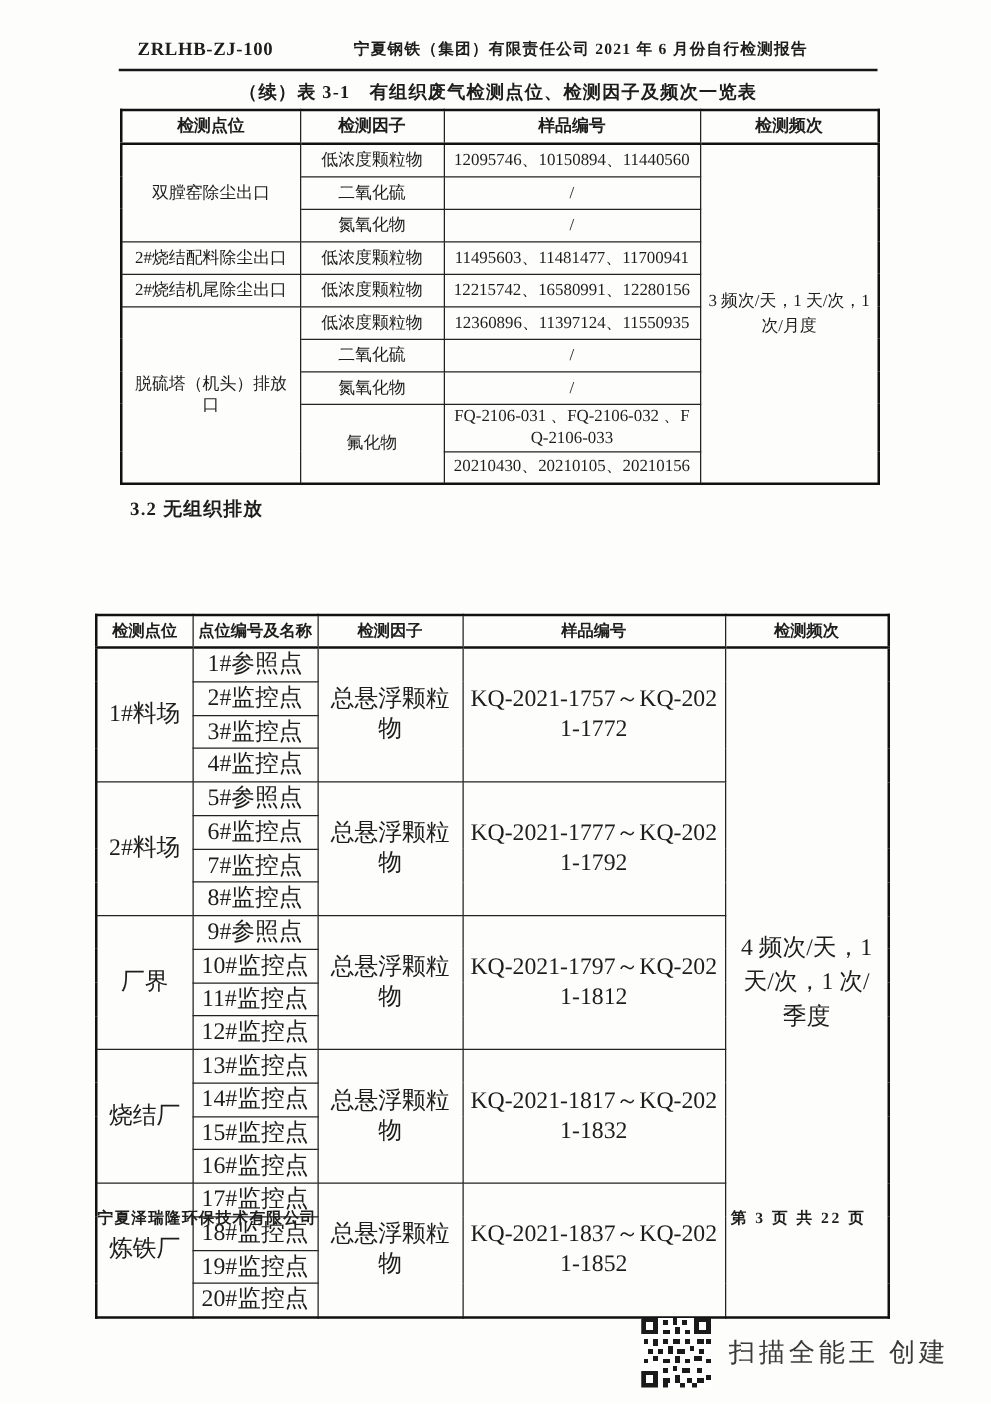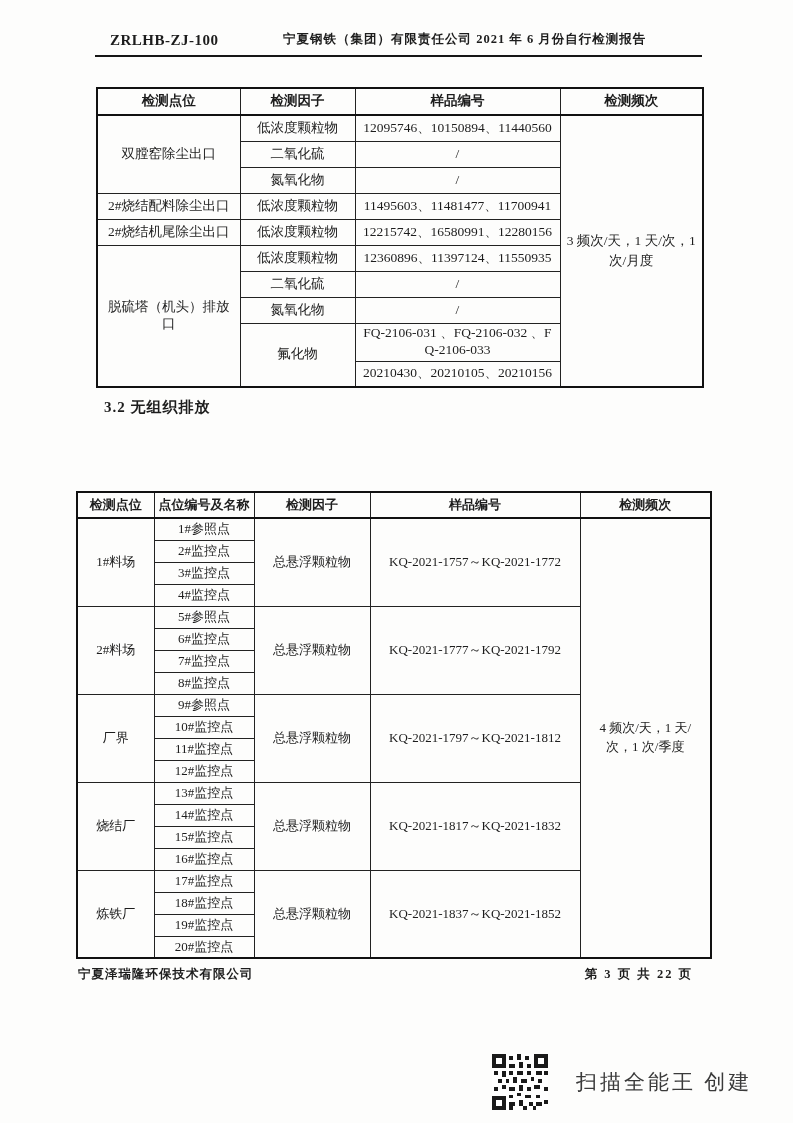--- a/index.html
+++ b/index.html
@@ -25,42 +25,43 @@
     border:1.6px solid #222; text-align:center; vertical-align:middle;
     padding:1px 4px; font-size:13.5px; line-height:1.25; word-break:break-all;
   }
   th { font-weight:bold; }
   #table1 { top:87px; left:96px; width:606px; border:2.4px solid #111; }
   #table1 th { height:27px; border-bottom:2.2px solid #111; }
   #table1 td { height:26px; }
   #table1 td.tall { height:38px; }
   #table2 { top:491px; left:76px; width:634px; border:2.4px solid #111; }
   #table2 th { height:26px; border-bottom:2.2px solid #111; font-size:13px; }
-  #table2 td { height:22px; font-size:13px; }
+  #table2 td { height:22px; font-size:19px; }
   td.freq { font-size:13.5px; line-height:1.45; padding:0 6px; }
 
   
   .footer { position:absolute; top:966px; left:78px; right:100px; display:flex; justify-content:space-between; }
   .footer-company { font-size:12.5px; font-weight:bold; letter-spacing:1px; }
   .footer-page { font-size:12.5px; font-weight:bold; letter-spacing:2px; }
 
   
-  .scanmark { position:absolute; top:1054px; left:492px; display:flex; align-items:center; gap:28px; }
+  .scanmark { position:absolute; top:1054px; left:513px; display:flex; align-items:center; gap:14px; }
   .qr { width:56px; height:56px; }
   .scan-text { font-size:21px; color:#3a3a3a; letter-spacing:3px; font-family:"Liberation Serif", serif; }
 </style>
 </head>
 <body>
 
 <div class="page">
 
   <div class="doc-code">ZRLHB-ZJ-100</div>
   <div class="doc-title">宁夏钢铁（集团）有限责任公司 2021 年 6 月份自行检测报告</div>
   <div class="head-rule"></div>
 
+  <div class="t1-title">（续）表 3-1　有组织废气检测点位、检测因子及频次一览表</div>
   <table id="table1">
     <colgroup>
         <col style="width:143px">
         <col style="width:115px">
         <col style="width:205px">
         <col style="width:143px">
       </colgroup>
     <tbody>
         <tr>
       <th>检测点位</th>

